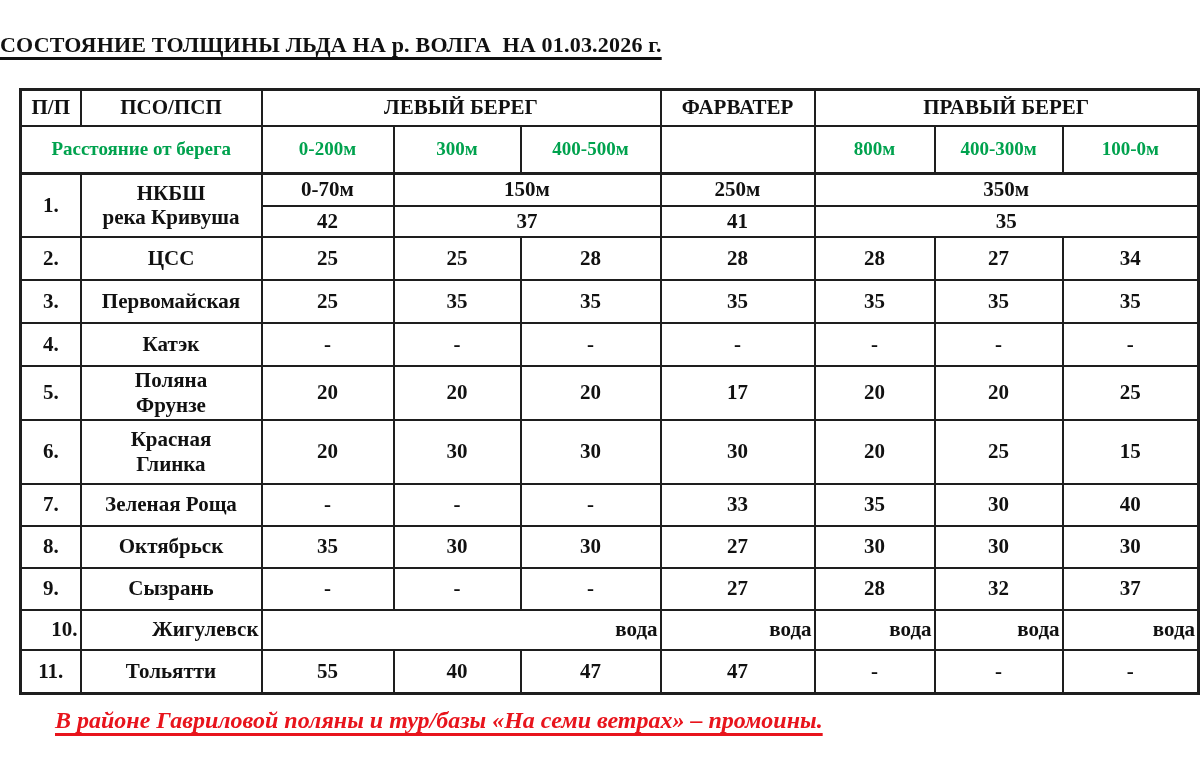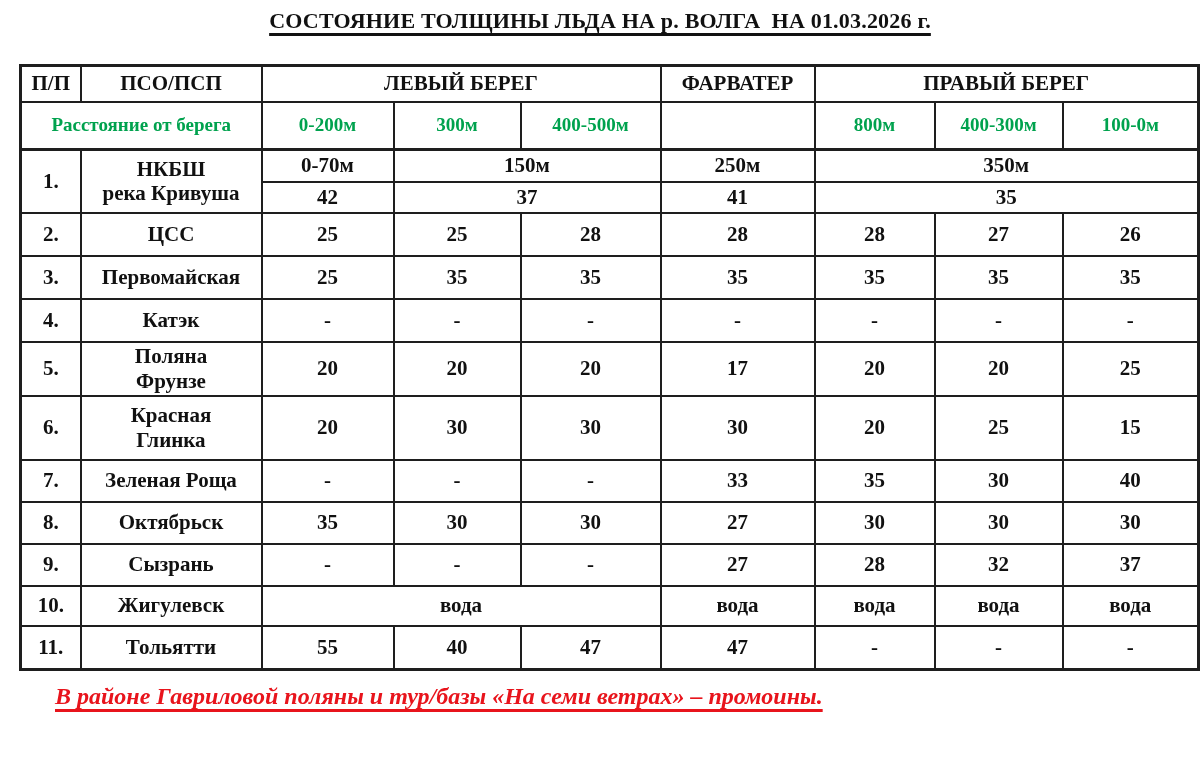--- a/index.html
+++ b/index.html
@@ -12,25 +12,25 @@
   html, body {
     width: 1200px; height: 768px;
     background: #ffffff;
     font-family: "Liberation Serif", "DejaVu Serif", serif;
     color: var(--ink);
     overflow: hidden;
   }
   .page { width: 1200px; height: 768px; position: relative; }
 
   .doc-title {
-    text-align: center;
+    text-align: left;
     font-weight: bold;
     font-size: 22px;
     letter-spacing: 0.2px;
-    padding-top: 8px;
+    padding-top: 32px;
     text-decoration: underline;
     text-decoration-thickness: 2.5px;
     text-underline-offset: 5px;
     white-space: pre-wrap;
   }
 
   table.ice-table {
     border-collapse: collapse;
     table-layout: fixed;
     width: 1178px;
@@ -53,21 +53,21 @@
     font-size: 19px;
     border-bottom: 3px solid var(--line);
   }
   .ice-table td.name-cell { white-space: pre-line; line-height: 1.15; }
   .ice-table tr.sub-a td { height: 32px; }
   .ice-table tr.sub-b td { height: 31px; }
   .r-h43 td { height: 43px; }
   .r-h54 td { height: 54px; }
   .r-h64 td { height: 64px; }
   .r-h42 td { height: 42px; }
-  .r-h40 td { height: 40px; }
+  .r-h40 td { height: 40px; text-align: right; }
   .r-h44 td { height: 44px; }
 
   .footnote {
     margin: 12px 0 0 55px;
     color: var(--red);
     font-weight: bold;
     font-size: 24px;
     text-decoration: underline;
     text-decoration-thickness: 2.5px;
     text-underline-offset: 5px;
@@ -132,21 +132,21 @@
 
     <tr class="r-h43">
       <td>2.</td>
       <td class="name-cell">ЦСС</td>
       <td>25</td>
       <td>25</td>
       <td>28</td>
       <td>28</td>
       <td>28</td>
       <td>27</td>
-      <td>26</td>
+      <td>34</td>
     </tr>
     <tr class="r-h43">
       <td>3.</td>
       <td class="name-cell">Первомайская</td>
       <td>25</td>
       <td>35</td>
       <td>35</td>
       <td>35</td>
       <td>35</td>
       <td>35</td>

